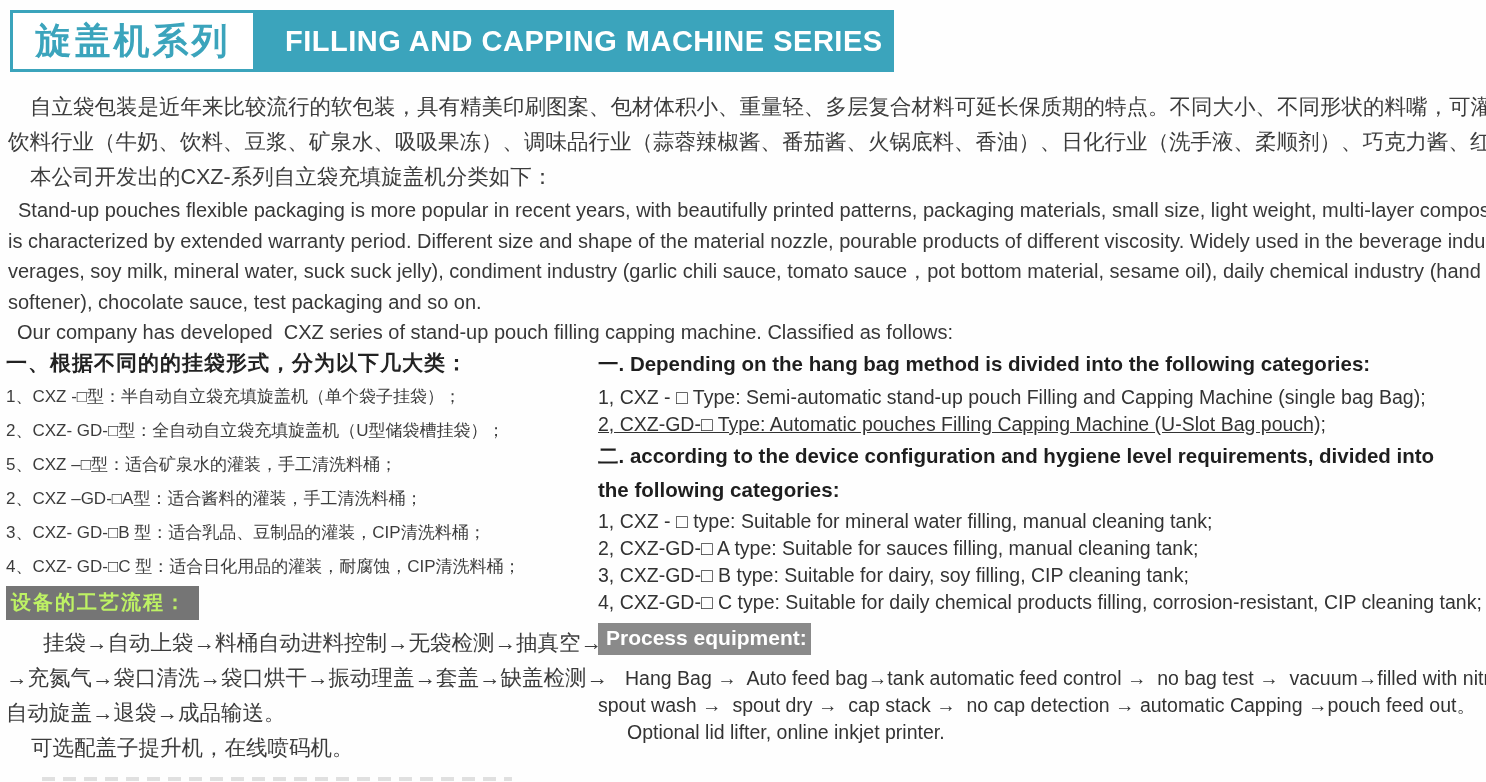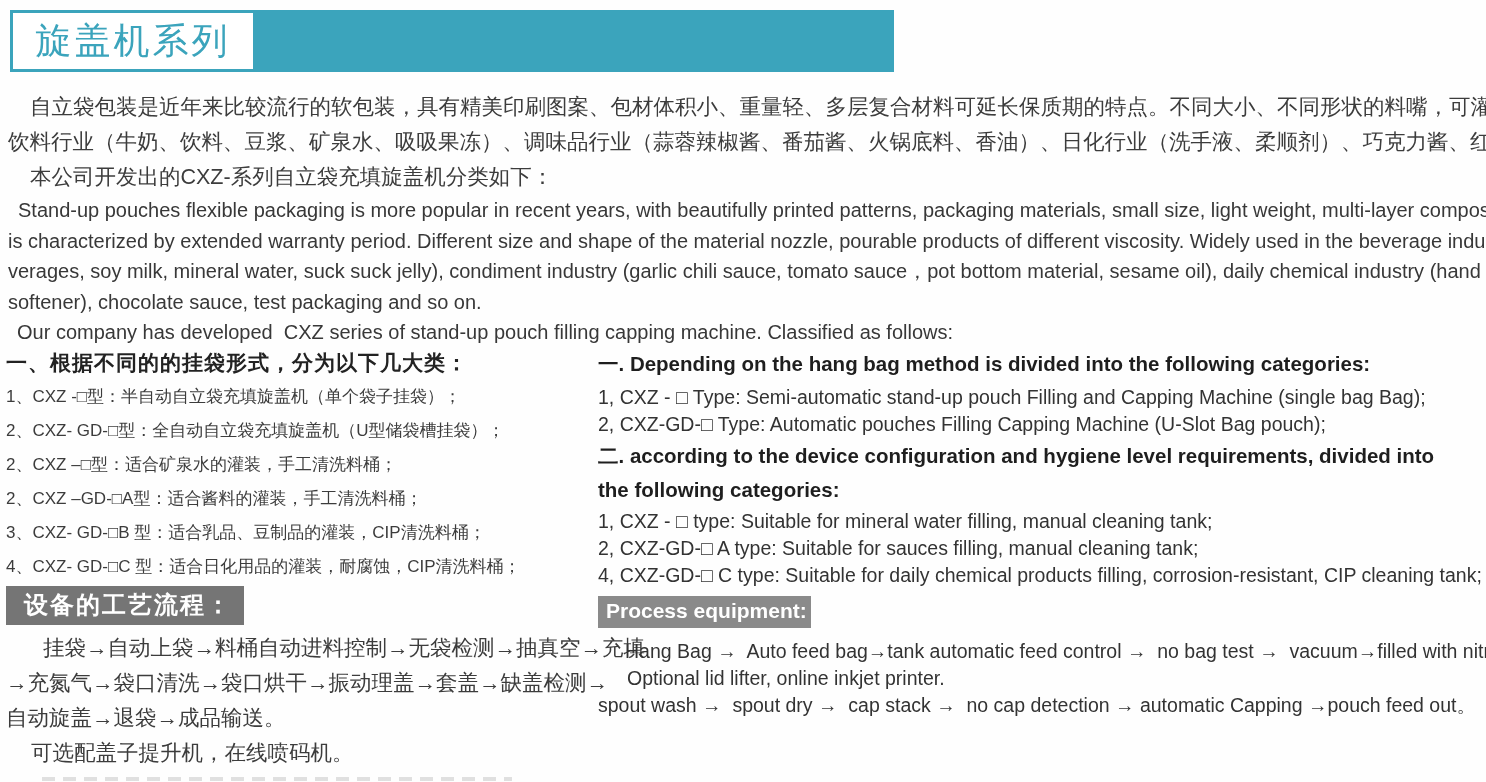--- a/index.html
+++ b/index.html
@@ -14,21 +14,21 @@
   .banner{
     position:absolute;left:10px;top:10px;width:884px;height:62px;
     background:var(--accent-teal,#3BA4BC);
     display:flex;align-items:center;
   }
   .banner-cn-box{
     background:#ffffff;height:56px;width:240px;margin-left:3px;
     display:flex;align-items:center;justify-content:center;
   }
   .banner-cn{
-    color:var(--accent-teal,#3BA4BC);font-weight:normal;font-size:36px;
+    color:var(--accent-teal,#3BA4BC);font-weight:bold;font-size:36px;
     letter-spacing:3px;white-space:pre;
   }
   .banner-en{
     color:#ffffff;font-weight:bold;font-size:29px;margin-left:32px;
     letter-spacing:0.5px;white-space:pre;
   }
 
   
   .intro{position:absolute;left:8px;top:90px;width:1474px;}
   .cn-line{font-size:21.5px;line-height:35px;white-space:pre;color:#3c3c3c;}
@@ -50,22 +50,22 @@
   .mb-4{margin-bottom:4px;}
 
   .r-head{
     font-size:20.5px;font-weight:bold;color:#1e1e1e;line-height:24px;
     margin-bottom:9px;white-space:pre;
   }
   .r-line{font-size:19.5px;line-height:24px;margin-bottom:3px;white-space:pre;color:#333;}
   .r-proc{font-size:19.5px;line-height:27px;white-space:pre;color:#333;}
 
   .proc-label-left{
-    display:inline-block;background:var(--label-gray-left,#757575);color:#ffffff;
-    font-weight:bold;font-size:24px;padding:3px 12px 4px 18px;margin:4px 0 12px 0;
+    display:inline-block;background:var(--label-gray-left,#757575);color:#bef264;
+    font-weight:bold;font-size:20px;padding:3px 12px 4px 5px;margin:4px 0 12px 0;
     letter-spacing:2px;white-space:pre;
   }
   .proc-label-right{
     display:inline-block;background:var(--label-gray-right,#8a8a8a);color:#fff;
     font-weight:bold;font-size:21px;padding:3px 4px 5px 8px;margin:6px 0 10px 0;
     white-space:pre;
   }
 
   .pl-37{padding-left:37px;}
   .pl-25{padding-left:25px;}
@@ -80,62 +80,64 @@
 </style>
 </head>
 <body>
 
 <div class="page">
 
   <div class="banner">
     <div class="banner-cn-box">
       <span class="banner-cn">旋盖机系列</span>
     </div>
+    <span class="banner-en">FILLING AND CAPPING MACHINE SERIES</span>
   </div>
 
   <div class="intro">
     <div class="cn-line ind-22">自立袋包装是近年来比较流行的软包装，具有精美印刷图案、包材体积小、重量轻、多层复合材料可延长保质期的特点。不同大小、不同形状的料嘴，可灌装不同黏度的产品。广泛应用于</div>
     <div class="cn-line">饮料行业（牛奶、饮料、豆浆、矿泉水、吸吸果冻）、调味品行业（蒜蓉辣椒酱、番茄酱、火锅底料、香油）、日化行业（洗手液、柔顺剂）、巧克力酱、红酒包装等等。</div>
     <div class="cn-line ind-22">本公司开发出的CXZ-系列自立袋充填旋盖机分类如下：</div>
     <div class="en-line ind-10">Stand-up pouches flexible packaging is more popular in recent years, with beautifully printed patterns, packaging materials, small size, light weight, multi-layer composite material</div>
     <div class="en-line">is characterized by extended warranty period. Different size and shape of the material nozzle, pourable products of different viscosity. Widely used in the beverage industry (milk, be-</div>
     <div class="en-line">verages, soy milk, mineral water, suck suck jelly), condiment industry (garlic chili sauce, tomato sauce，pot bottom material, sesame oil), daily chemical industry (hand sanitizer, fabric</div>
     <div class="en-line">softener), chocolate sauce, test packaging and so on.</div>
     <div class="en-line ind-9">Our company has developed  CXZ series of stand-up pouch filling capping machine. Classified as follows:</div>
   </div>
 
   <div class="lcol">
     <div class="l-head">一、根据不同的的挂袋形式，分为以下几大类：</div>
     <div class="l-line">1、CXZ -□型：半自动自立袋充填旋盖机（单个袋子挂袋）；</div>
     <div class="l-line">2、CXZ- GD-□型：全自动自立袋充填旋盖机（U型储袋槽挂袋）；</div>
-    <div class="l-line">2、CXZ –□型：适合矿泉水的灌装，手工清洗料桶；</div>
+    <div class="l-line">5、CXZ –□型：适合矿泉水的灌装，手工清洗料桶；</div>
     <div class="l-line">2、CXZ –GD-□A型：适合酱料的灌装，手工清洗料桶；</div>
     <div class="l-line">3、CXZ- GD-□B 型：适合乳品、豆制品的灌装，CIP清洗料桶；</div>
     <div class="l-line mb-4">4、CXZ- GD-□C 型：适合日化用品的灌装，耐腐蚀，CIP清洗料桶；</div>
     <div>
       <span class="proc-label-left">设备的工艺流程：</span>
     </div>
     <div class="l-proc pl-37">挂袋→自动上袋→料桶自动进料控制→无袋检测→抽真空→充填</div>
     <div class="l-proc">→充氮气→袋口清洗→袋口烘干→振动理盖→套盖→缺盖检测→</div>
     <div class="l-proc">自动旋盖→退袋→成品输送。</div>
     <div class="l-proc pl-25">可选配盖子提升机，在线喷码机。</div>
   </div>
 
   <div class="rcol">
     <div class="r-head">一. Depending on the hang bag method is divided into the following categories:</div>
     <div class="r-line">1, CXZ - □ Type: Semi-automatic stand-up pouch Filling and Capping Machine (single bag Bag);</div>
-    <div class="r-line" style="margin-bottom:8px;">2, CXZ-GD-□ Type: Automatic pouches Filling Capping Machine (U-Slot Bag pouch);</div>
+    <div class="r-line" style="margin-bottom:8px;text-decoration:underline;">2, CXZ-GD-□ Type: Automatic pouches Filling Capping Machine (U-Slot Bag pouch);</div>
     <div class="r-head" style="margin-bottom:10px;">二. according to the device configuration and hygiene level requirements, divided into</div>
     <div class="r-head" style="margin-bottom:7px;">the following categories:</div>
     <div class="r-line">1, CXZ - □ type: Suitable for mineral water filling, manual cleaning tank;</div>
     <div class="r-line">2, CXZ-GD-□ A type: Suitable for sauces filling, manual cleaning tank;</div>
+    <div class="r-line">3, CXZ-GD-□ B type: Suitable for dairy, soy filling, CIP cleaning tank;</div>
     <div class="r-line">4, CXZ-GD-□ C type: Suitable for daily chemical products filling, corrosion-resistant, CIP cleaning tank;</div>
     <div>
       <span class="proc-label-right">Process equipment:</span>
     </div>
     <div class="r-proc pl-27">Hang Bag →  Auto feed bag→tank automatic feed control →  no bag test →  vacuum→filled with nitrogen→</div>
+    <div class="r-proc">spout wash →  spout dry →  cap stack →  no cap detection → automatic Capping →pouch feed out。</div>
     <div class="r-proc pl-29">Optional lid lifter, online inkjet printer.</div>
-    <div class="r-proc">spout wash →  spout dry →  cap stack →  no cap detection → automatic Capping →pouch feed out。</div>
   </div>
 
   <div class="crop-remnant"></div>
 
 </div>
 
 </body></html>

